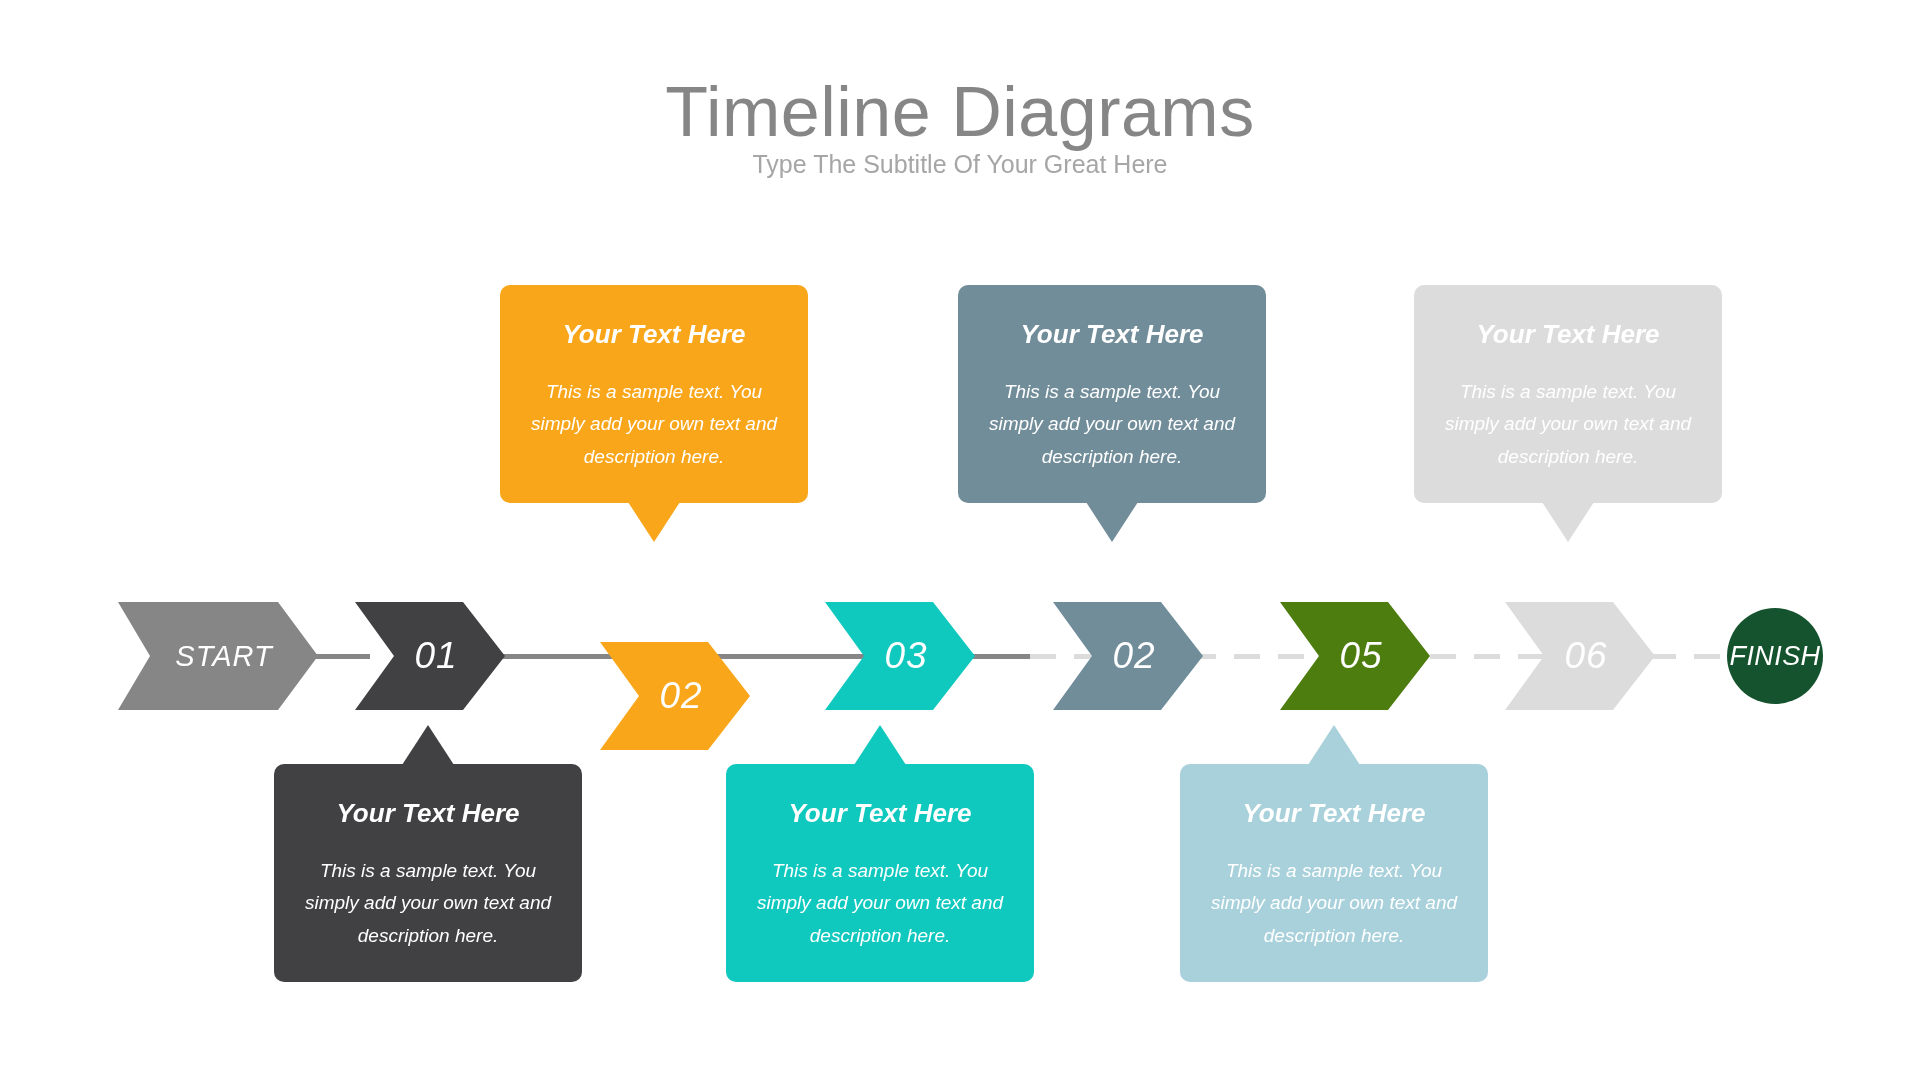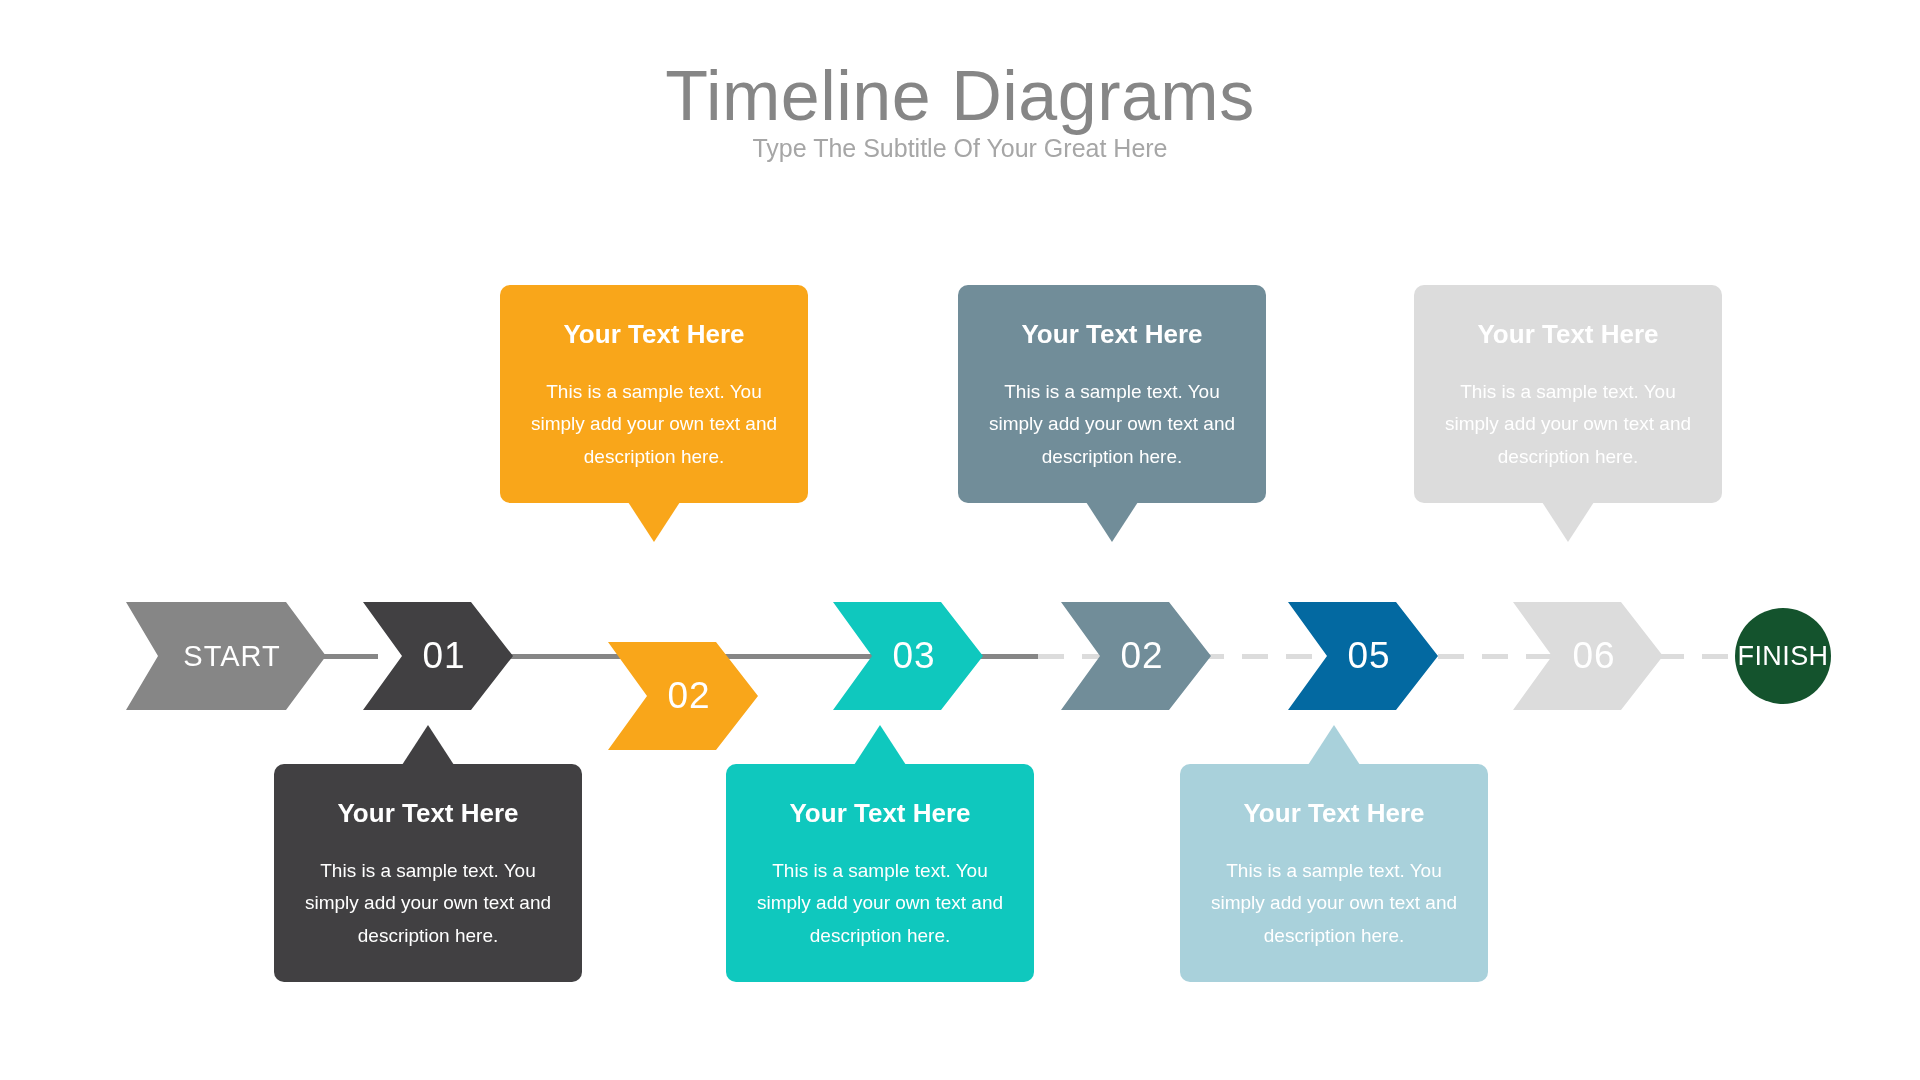--- a/index.html
+++ b/index.html
@@ -9,21 +9,21 @@
     height: 1080px;
     background: #ffffff;
     font-family: "Liberation Sans", sans-serif;
     overflow: hidden;
     position: relative;
   }
 
   
   .header {
     position: absolute;
-    top: 60px;
+    top: 76px;
     left: 0;
     width: 1920px;
     text-align: center;
   }
   .page-title {
     font-size: 70px;
     font-weight: 400;
     color: #868686;
     letter-spacing: 0.5px;
     line-height: 1.05;
@@ -34,26 +34,27 @@
     color: #a6a6a6;
   }
 
   
   .stage {
     position: absolute;
     top: 0;
     left: 0;
     width: 1920px;
     height: 1080px;
+    font-style: italic;
   }
 
   
   .rail {
     position: absolute;
-    left: 8px;
+    left: 0;
     top: 602px;
     width: 1720px;
     height: 110px;
     text-align: right;
   }
 
   .connector {
     position: absolute;
     top: 52px;
     height: 5px;
@@ -193,21 +194,21 @@
     </div>
 
     <div class="chev" id="chev-03" style="left:825px; width:150px; background:#0fc8be;">
       <span>03</span>
     </div>
 
     <div class="chev" id="chev-04" style="left:1053px; width:150px; background:#718d99;">
       <span>02</span>
     </div>
 
-    <div class="chev" id="chev-05" style="left:1280px; width:150px; background:#0369a1;">
+    <div class="chev" id="chev-05" style="left:1280px; width:150px; background:#4d7c0f;">
       <span>05</span>
     </div>
 
     <div class="chev" id="chev-06" style="left:1505px; width:150px; background:#dcdcdc;">
       <span>06</span>
     </div>
 
     <div class="finish-node" id="node-finish" style="left:1727px;">
       <span>FINISH</span>
     </div>

